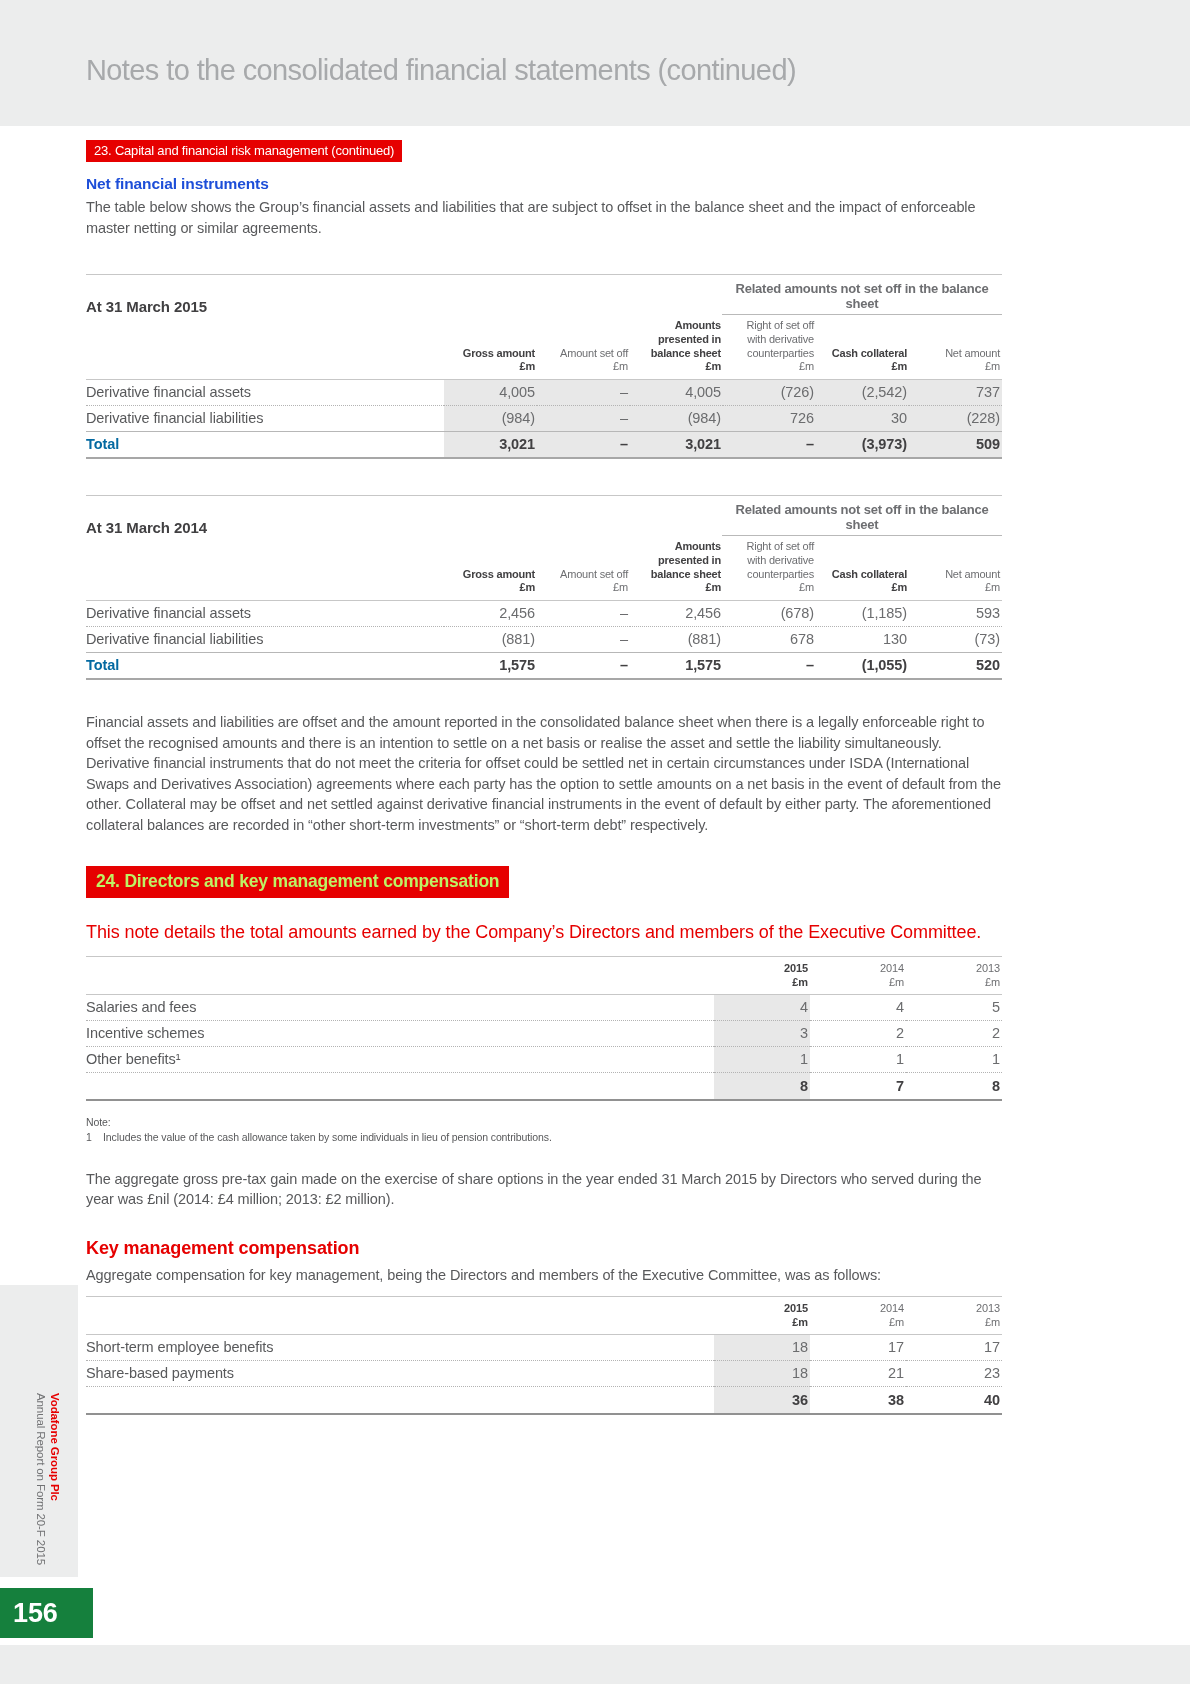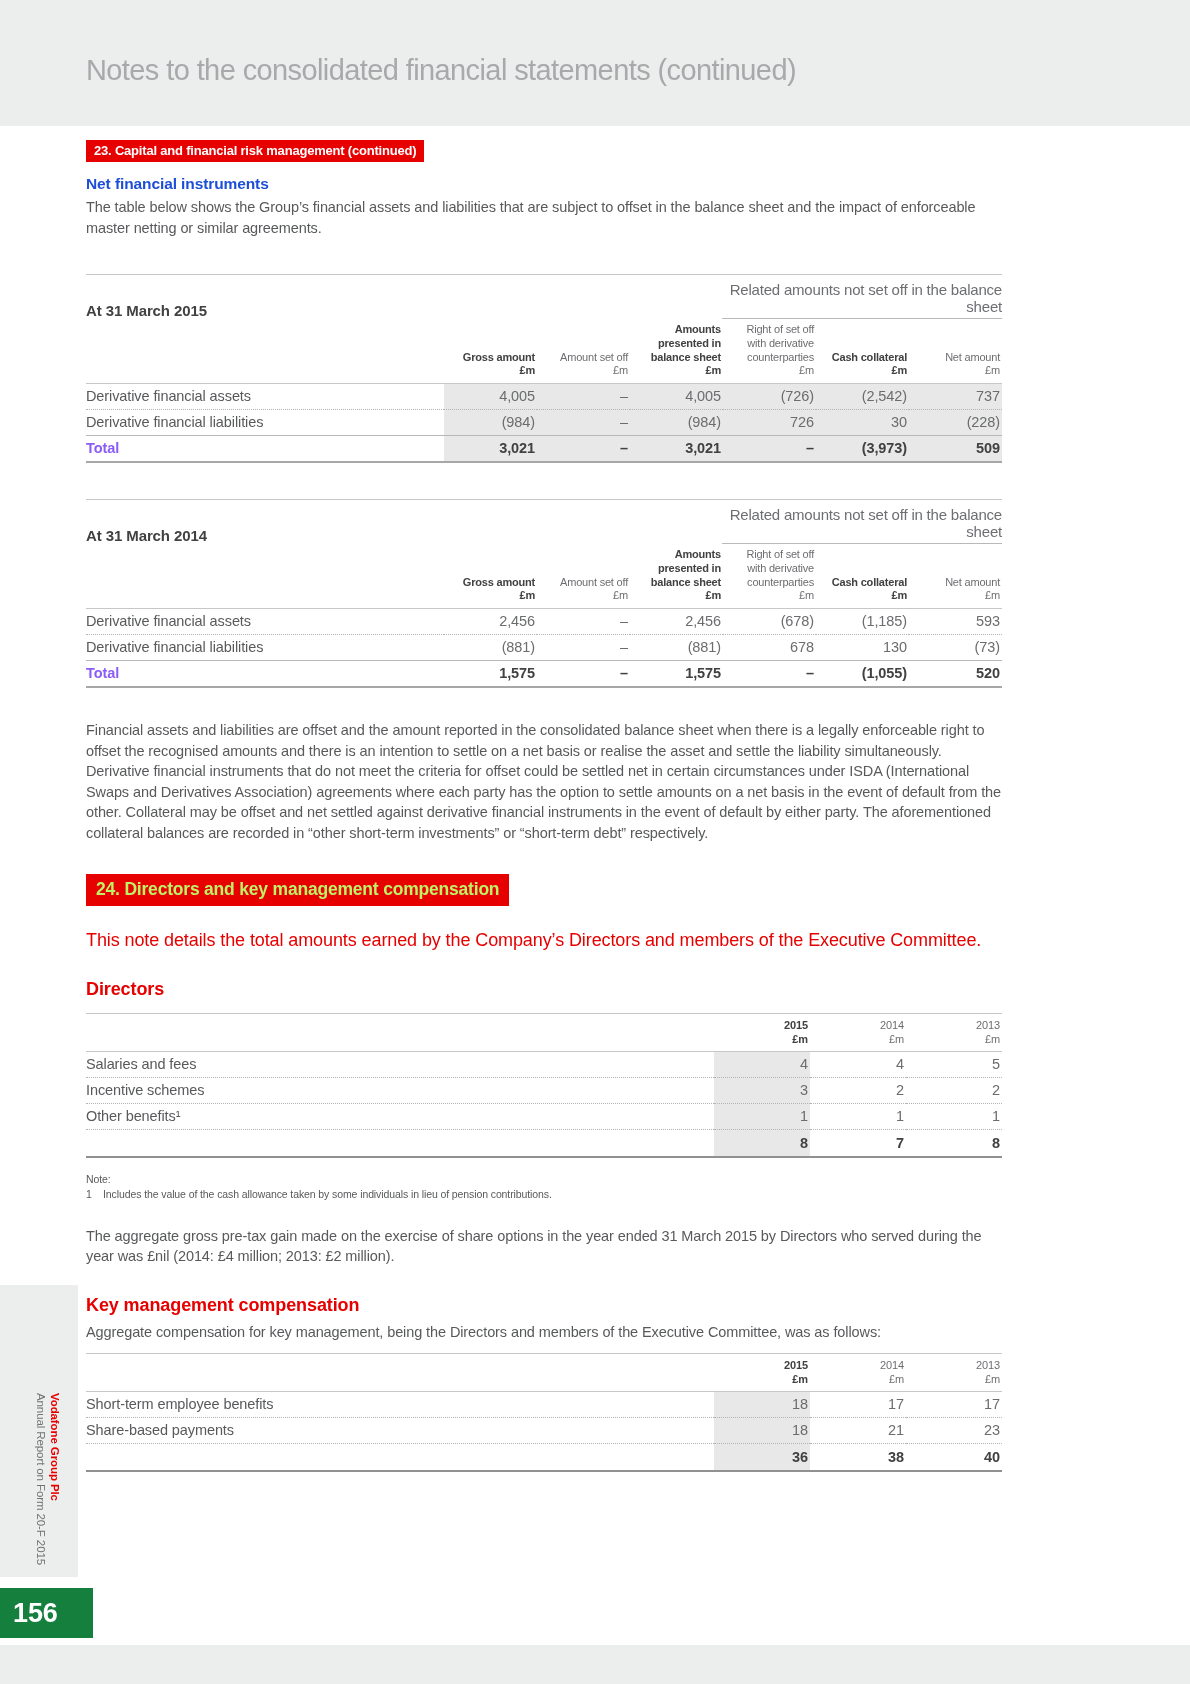--- a/index.html
+++ b/index.html
@@ -16,41 +16,41 @@
   .side-strip { position:absolute; left:0; top:1285px; width:78px; height:292px; background:#eceded; }
   .side-text { position:absolute; right:16px; bottom:12px; writing-mode:vertical-rl; font-size:11.5px; line-height:1.25; color:#717274; }
   .side-brand { color:#e60000; font-weight:bold; }
   .page-num-box { position:absolute; left:0; top:1588px; width:93px; height:50px; background:#15803d;
     color:#fff; font-size:27px; font-weight:bold; line-height:50px; padding-left:13px; }
   .bottom-band { position:absolute; left:0; top:1645px; width:1190px; height:39px; background:#eceded; }
 
   
   .content { position:absolute; left:86px; top:140px; width:916px; }
 
-  .tag23 { display:inline-block; background:#e60000; color:#fff; font-size:13px; font-weight:bold; padding:3px 8px 4px; letter-spacing:-0.2px; }
+  .tag23 { display:inline-block; background:#e60000; color:#fff; font-size:13px; font-weight:normal; padding:3px 8px 4px; letter-spacing:-0.2px; }
   .red-sub { color:#1d4ed8; font-size:15.5px; font-weight:bold; margin:13px 0 4px; }
   .body-p { font-size:14.5px; line-height:1.42; margin:0; }
 
   
   .fin-block { margin-top:36px; }
   .ft-caption { display:flex; justify-content:space-between; align-items:flex-end; border-top:1px solid #c7c7c7; padding-top:6px; }
   .ft-title { font-size:15px; font-weight:bold; color:#414042; }
-  .ft-span { width:280px; font-size:15px; color:#6d6e71; text-align:right; border-bottom:1px solid #b9b9b9; padding-bottom:3px; letter-spacing:-0.2px; }
+  .ft-span { width:280px; font-size:13px; color:#6d6e71; text-align:center; border-bottom:1px solid #b9b9b9; padding-bottom:3px; letter-spacing:-0.2px;font-weight:bold; }
   table.fin { width:100%; border-collapse:collapse; table-layout:fixed; margin-top:2px; }
   table.fin col.lbl { width:358px; }
   table.fin col.num { width:93px; }
   table.fin th { font-size:11px; line-height:1.25; vertical-align:bottom; text-align:right; padding:2px 2px 5px 6px; font-weight:normal; color:#6d6e71; border-bottom:1px solid #c7c7c7; letter-spacing:-0.2px; }
   table.fin th.b { font-weight:bold; color:#414042; }
   table.fin th.lblh { text-align:left; }
   table.fin .unit { display:block; }
   table.fin td { font-size:14.5px; padding:4px 2px 5px 6px; }
   table.fin td.lblc { text-align:left; padding-left:0; }
   table.fin td.num { text-align:right; color:#6b6c6e; }
   table.fin tr.data td { border-bottom:1px dotted #b3b3b3; }
-  table.fin tr.total td { border-top:1px solid #b7b7b7; border-bottom:2px solid #a7a7a7; font-weight:bold; color:#8b5cf6; }
+  table.fin tr.total td { border-top:1px solid #b7b7b7; border-bottom:2px solid #a7a7a7; font-weight:bold; color:#0369a1; }
   table.fin tr.total td.num { color:#414042; }
   table.fin.shade tr.data td.num, table.fin.shade tr.total td.num { background:#e8e8e8; }
 
   
   .banner24 { display:inline-block; background:#e60000; color:#bef264; font-weight:bold; font-size:17.5px; padding:5px 10px 6px; margin-top:30px; letter-spacing:-0.2px; }
   .lead24 { color:#e60000; font-size:18px; margin:24px 0 0; font-weight:400; }
   .red-head { color:#e60000; font-size:18px; font-weight:bold; margin:28px 0 0; }
   .intro-p { font-size:14.5px; margin:8px 0 0; }
 
   table.yr { width:100%; border-collapse:collapse; table-layout:fixed; margin-top:13px; border-top:1px solid #c7c7c7; }
@@ -202,21 +202,20 @@
         </tbody>
       </table>
     </div>
 
     <p class="body-p" style="margin-top:32px;">Financial assets and liabilities are offset and the amount reported in the consolidated balance sheet when there is a legally enforceable right to offset the recognised amounts and there is an intention to settle on a net basis or realise the asset and settle the liability simultaneously. Derivative financial instruments that do not meet the criteria for offset could be settled net in certain circumstances under ISDA (International Swaps and Derivatives Association) agreements where each party has the option to settle amounts on a net basis in the event of default from the other. Collateral may be offset and net settled against derivative financial instruments in the event of default by either party. The aforementioned collateral balances are recorded in “other short-term investments” or “short-term debt” respectively.</p>
 
     
     <span class="banner24">24. Directors and key management compensation</span>
     <p class="lead24">This note details the total amounts earned by the Company’s Directors and members of the Executive Committee.</p>
 
-    <h2 class="red-head">Directors</h2>
 
     <table class="yr">
       <colgroup>
           <col class="ylbl">
           <col class="ynum">
           <col class="ynum">
           <col class="ynum">
         </colgroup>
       <thead>
         <tr>

